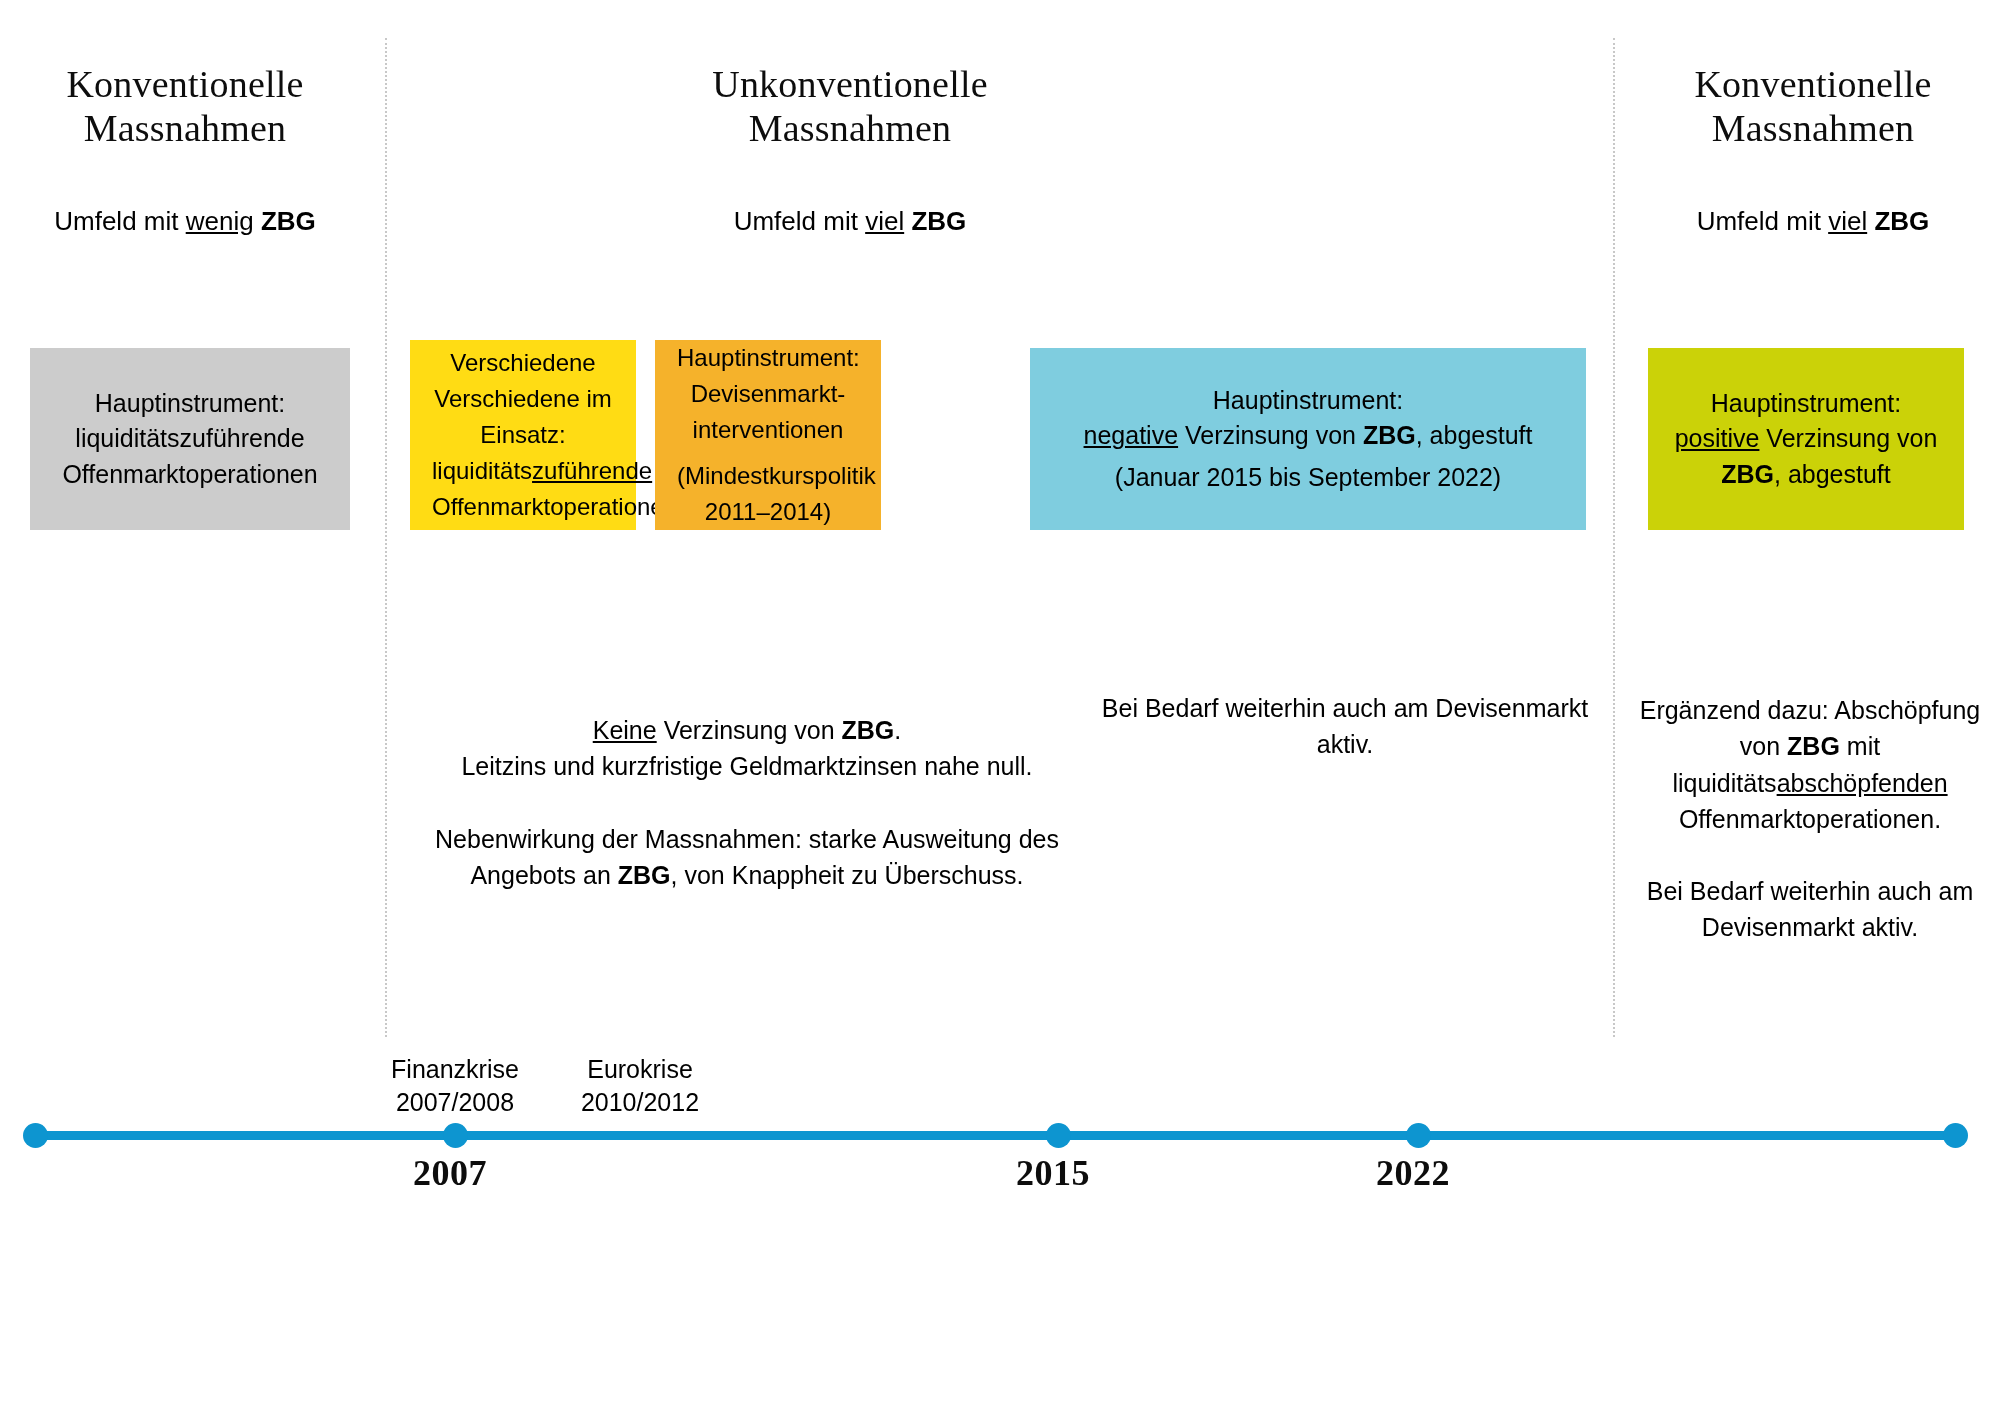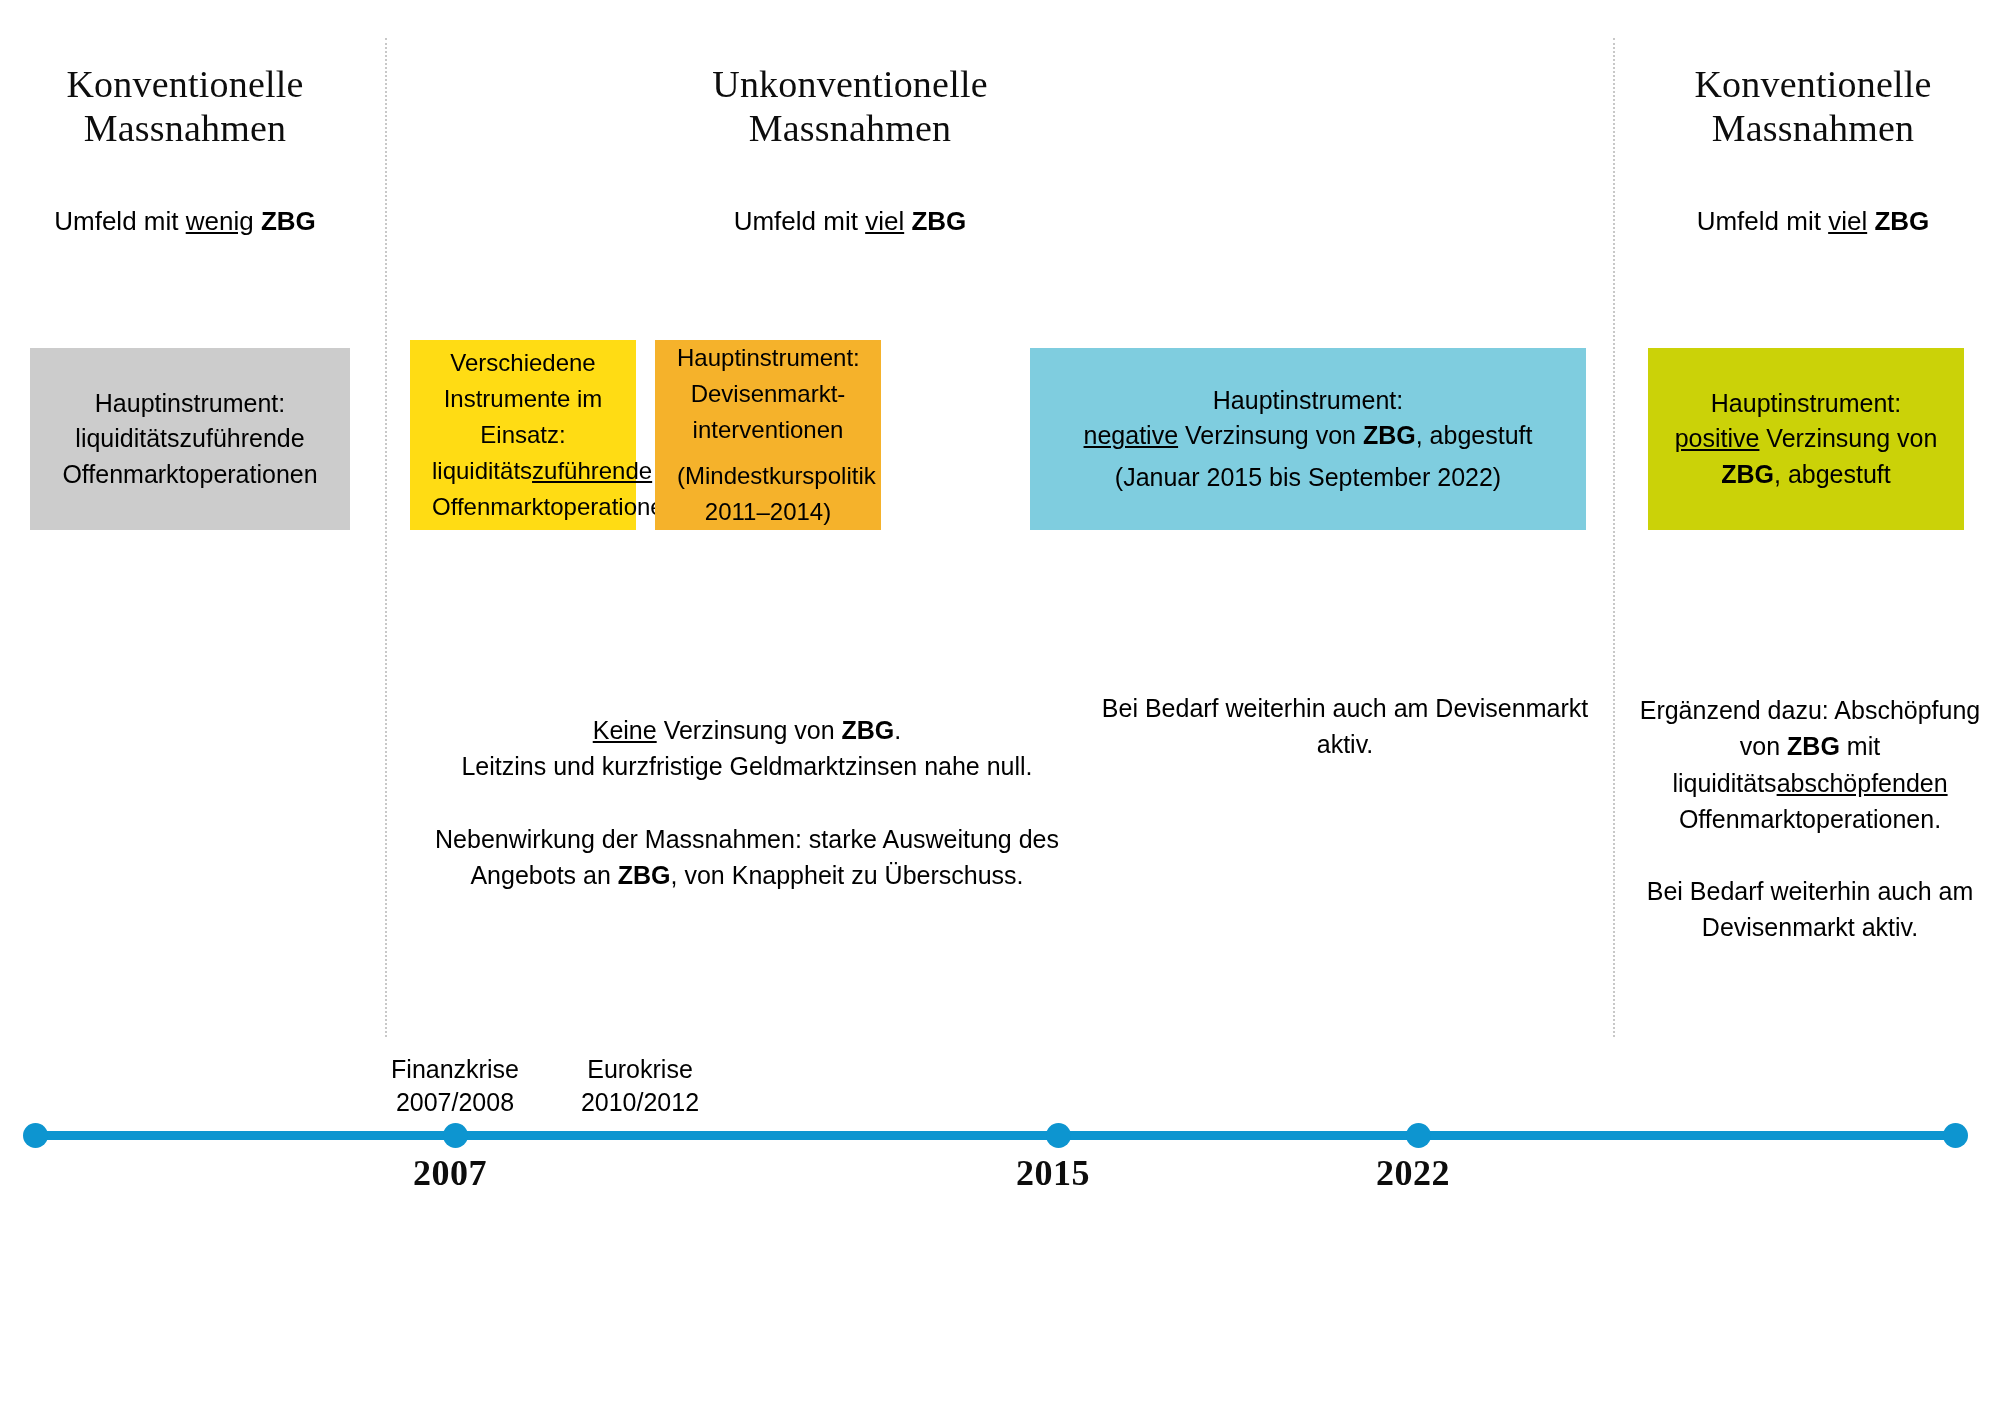--- a/index.html
+++ b/index.html
@@ -180,21 +180,21 @@
     <div class="inner">
       <p>Hauptinstrument:</p>
       <p style="margin-top:0">liquiditätszuführende</p>
       <p style="margin-top:0">Offenmarktoperationen</p>
     </div>
   </div>
 
   <div class="box box-yellow" style="background: rgb(255, 220, 20);">
     <div class="inner">
       <p>Verschiedene</p>
-      <p style="margin-top:0">Instrumente im Einsatz:</p>
+      <p style="margin-top:0">Verschiedene im Einsatz:</p>
       <p style="margin-top:0"><span>liquiditäts</span><u>zuführende</u></p>
       <p style="margin-top:0">Offenmarktoperationen</p>
     </div>
   </div>
 
   <div class="box box-orange" style="background: rgb(245, 178, 43);">
     <div class="inner">
       <p>Hauptinstrument:</p>
       <p style="margin-top:0">Devisenmarkt-</p>
       <p style="margin-top:0">interventionen</p>

